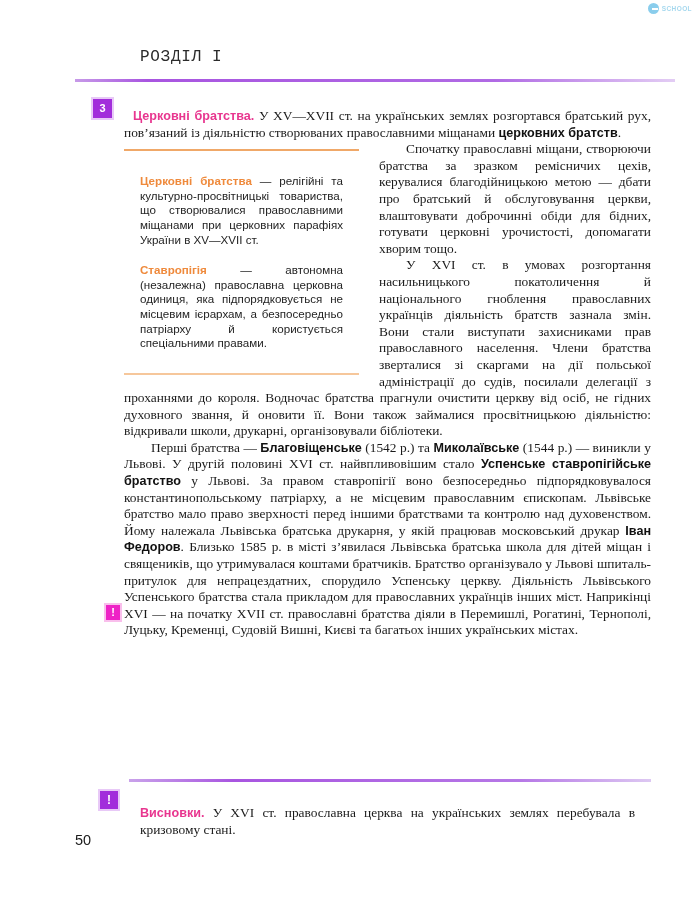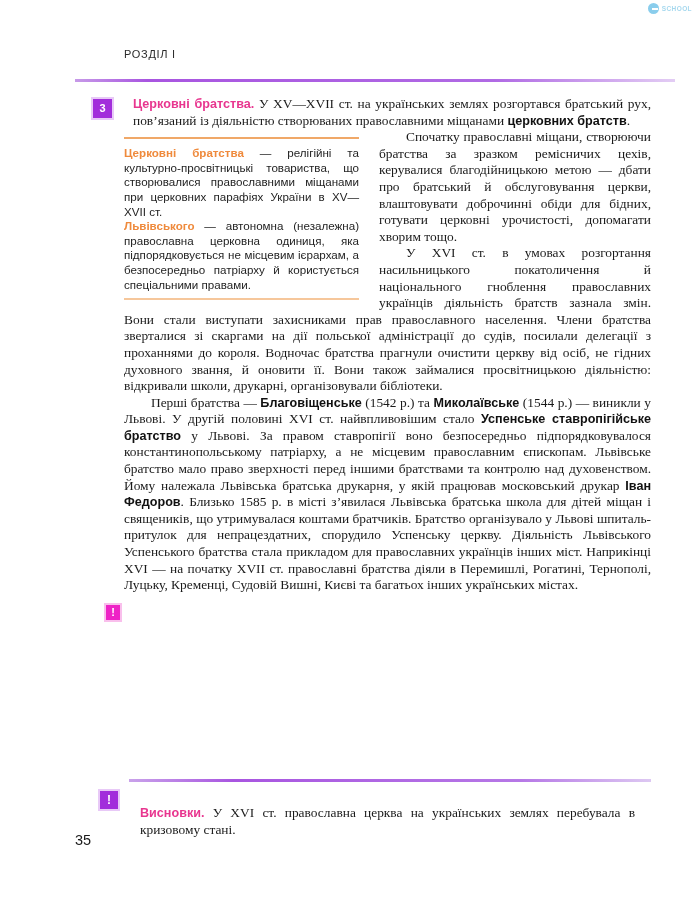--- a/index.html
+++ b/index.html
@@ -51,24 +51,24 @@
     font-family: "Liberation Sans", sans-serif;
     font-size: 6.5px;
     letter-spacing: 0.4px;
     color: #5cb8e0;
     font-weight: bold;
   }
 
   
   .runhead {
     position: absolute;
-    left: 124px;
+    left: 140px;
     top: 48px;
-    font-family: Liberation Sans, sans-serif;
-    font-size: 11px;
+    font-family: Liberation Mono, monospace;
+    font-size: 16px;
     letter-spacing: 0.7px;
     color: #2b2b2b;
   }
   .runhead-rule {
     position: absolute;
     left: 75px;
     top: 79px;
     width: 600px;
     height: 3px;
     background: linear-gradient(to right, #c79ae8 0%, #a855e0 12%, #b06ae4 70%, #e3cdf4 100%);
@@ -113,37 +113,37 @@
     font-family: "Liberation Sans", sans-serif;
     font-weight: bold;
     font-size: 12.6px;
     color: #111111;
   }
 
   p.para {
     margin: 0;
     text-indent: 27px;
   }
-  p.para.noindent { text-indent: 0; }
+  p.para.noindent { text-indent: 0; margin-top: 12px; }
 
   
   .defbox {
     float: left;
     width: 235px;
     margin: 8px 20px 9px 0;
     padding: 7px 0 6px 0;
     border-top: 2.5px solid #f0a868;
     border-bottom: 2.5px solid #f6c79b;
     font-family: "Liberation Sans", sans-serif;
     font-size: 11.6px;
     line-height: 14.6px;
     text-align: justify;
     color: #242424;
   }
-  .defbox p { margin: 0; }
+  .defbox p { margin: 16px; }
   .def-term {
     font-weight: bold;
     color: #ef8a3c;
   }
 
   
   .margin-mark {
     position: absolute;
     left: 106px;
     top: 605px;
@@ -223,33 +223,33 @@
   <div class="runhead-rule"></div>
 
   <div class="content">
 
     <span class="sec-badge">3</span>
 
     <p class="para noindent"><span class="term-head">Церковні братства.</span><span> У XV—XVII ст. на українських землях розгортався братський рух, пов’язаний із діяльністю створюваних православними міщанами </span><span class="bold-sans">церковних братств</span><span>.</span></p>
 
     <div class="defbox">
       <p><span class="def-term">Церковні братства</span><span> — релігійні та культурно-просвітницькі товариства, що створювалися православними міщанами при церковних парафіях України в XV—XVII ст.</span></p>
-      <p><span class="def-term">Львівського</span><span> — автономна (незалежна) православна церковна одиниця, яка підпорядковується не місцевим ієрархам, а безпосередньо патріарху й користується спеціальними правами.</span></p>
+      <p><span class="def-term">Ставропігія</span><span> — автономна (незалежна) православна церковна одиниця, яка підпорядковується не місцевим ієрархам, а безпосередньо патріарху й користується спеціальними правами.</span></p>
     </div>
 
     <p class="para">Спочатку православні міщани, створюючи братства за зразком ремісничих цехів, керувалися благодійницькою метою — дбати про братський й обслуговування церкви, влаштовувати доброчинні обіди для бідних, готувати церковні урочистості, допомагати хворим тощо.</p>
     <p class="para">У XVI ст. в умовах розгортання насильницького покатоличення й національного гноблення православних українців діяльність братств зазнала змін. Вони стали виступати захисниками прав православного населення. Члени братства зверталися зі скаргами на дії польської адміністрації до судів, посилали делегації з проханнями до короля. Водночас братства прагнули очистити церкву від осіб, не гідних духовного звання, й оновити її. Вони також займалися просвітницькою діяльністю: відкривали школи, друкарні, організовували бібліотеки.</p>
 
     <p class="para"><span>Перші братства — </span><span class="bold-sans">Благовіщенське</span><span> (1542 р.) та </span><span class="bold-sans">Миколаївське</span><span> (1544 р.) — виникли у Львові. У другій половині XVI ст. найвпливовішим стало </span><span class="bold-sans">Успенське ставропігійське братство</span><span> у Львові. За правом ставропігії воно безпосередньо підпорядковувалося константинопольському патріарху, а не місцевим православним єпископам. Львівське братство мало право зверхності перед іншими братствами та контролю над духовенством. Йому належала Львівська братська друкарня, у якій працював московський друкар </span><span class="bold-sans">Іван Федоров</span><span>. Близько 1585 р. в місті з’явилася Львівська братська школа для дітей міщан і священиків, що утримувалася коштами братчиків. Братство організувало у Львові шпиталь-притулок для непрацездатних, спорудило Успенську церкву. Діяльність Львівського Успенського братства стала прикладом для православних українців інших міст. Наприкінці XVI — на початку XVII ст. православні братства діяли в Перемишлі, Рогатині, Тернополі, Луцьку, Кременці, Судовій Вишні, Києві та багатьох інших українських містах.</span></p>
 
   </div>
 
   <div class="margin-mark">!</div>
 
   <div class="concl-rule"></div>
   <div class="concl">
     <span class="concl-badge">!</span>
     <p><span class="concl-term">Висновки.</span><span> У XVI ст. православна церква на українських землях перебувала в кризовому стані.</span></p>
   </div>
 
-  <div class="folio">35</div>
+  <div class="folio">50</div>
 
 </div>
 
 </body></html>

